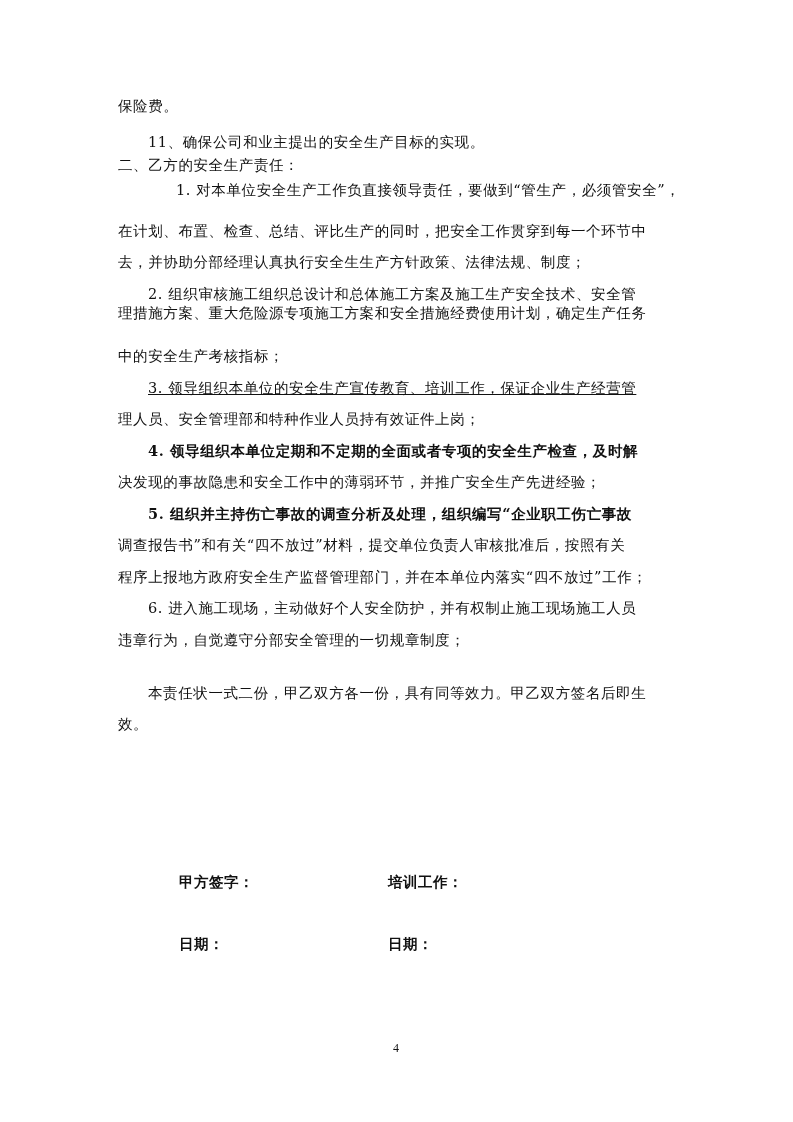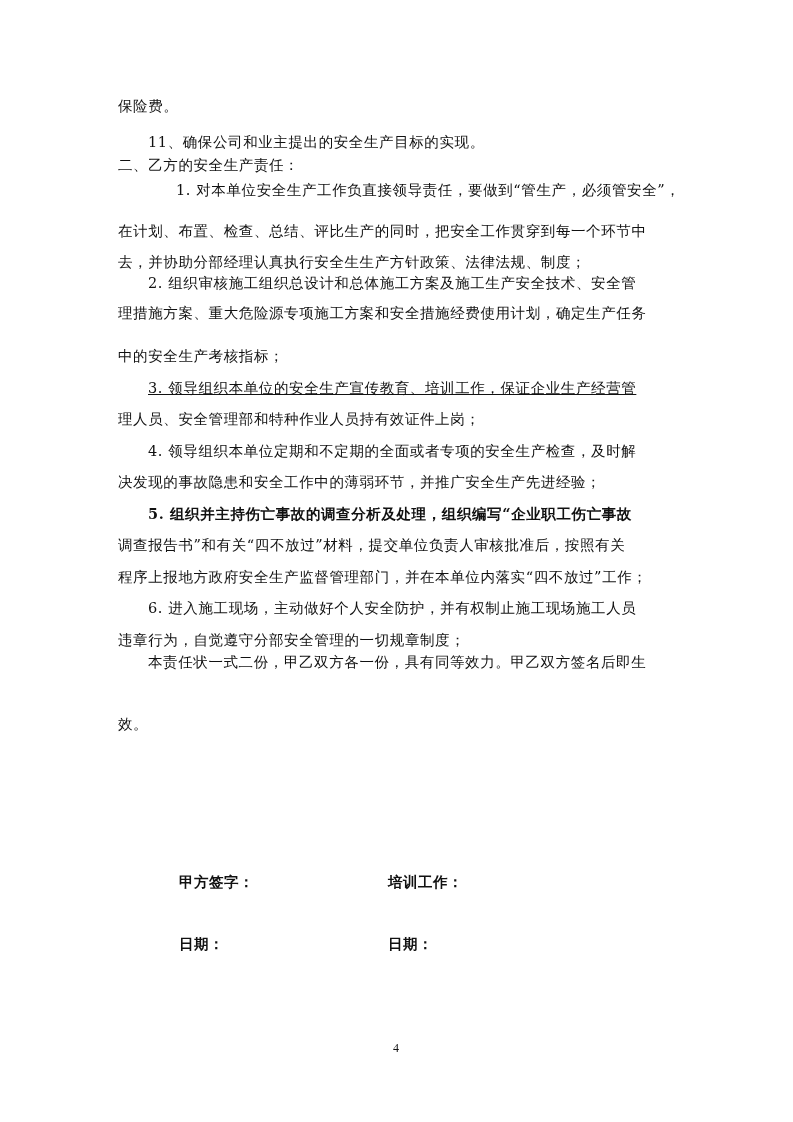--- a/index.html
+++ b/index.html
@@ -13,33 +13,33 @@
 </head>
 <body>
 
 <div id="doc">
     <div class="line" style="top: 96px;">保险费。</div>
     <div class="line indent" style="top: 132px;">11、确保公司和业主提出的安全生产目标的实现。</div>
     <div class="line" style="top: 155px;">二、乙方的安全生产责任：</div>
     <div class="line indent" style="top: 180px; margin-left: 28px;">1. 对本单位安全生产工作负直接领导责任，要做到“管生产，必须管安全”，</div>
     <div class="line" style="top: 221px;">在计划、布置、检查、总结、评比生产的同时，把安全工作贯穿到每一个环节中</div>
     <div class="line" style="top: 252px;">去，并协助分部经理认真执行安全生生产方针政策、法律法规、制度；</div>
-    <div class="line indent" style="top: 273px;">2. 组织审核施工组织总设计和总体施工方案及施工生产安全技术、安全管</div>
+    <div class="line indent" style="top: 284px;">2. 组织审核施工组织总设计和总体施工方案及施工生产安全技术、安全管</div>
     <div class="line" style="top: 303px;">理措施方案、重大危险源专项施工方案和安全措施经费使用计划，确定生产任务</div>
     <div class="line" style="top: 346px;">中的安全生产考核指标；</div>
     <div class="line indent" style="top: 378px; text-decoration: underline;">3. 领导组织本单位的安全生产宣传教育、培训工作，保证企业生产经营管</div>
     <div class="line" style="top: 409px; text-align: right;">理人员、安全管理部和特种作业人员持有效证件上岗；</div>
-    <div class="line indent" style="top: 441px;">4. 领导组织本单位定期和不定期的全面或者专项的安全生产检查，及时解</div>
+    <div class="line indent" style="top: 441px; font-weight: bold;">4. 领导组织本单位定期和不定期的全面或者专项的安全生产检查，及时解</div>
     <div class="line" style="top: 472px;">决发现的事故隐患和安全工作中的薄弱环节，并推广安全生产先进经验；</div>
     <div class="line indent" style="top: 504px; font-weight: bold;">5. 组织并主持伤亡事故的调查分析及处理，组织编写“企业职工伤亡事故</div>
     <div class="line" style="top: 535px;">调查报告书”和有关“四不放过”材料，提交单位负责人审核批准后，按照有关</div>
     <div class="line" style="top: 567px;">程序上报地方政府安全生产监督管理部门，并在本单位内落实“四不放过”工作；</div>
     <div class="line indent" style="top: 598px;">6. 进入施工现场，主动做好个人安全防护，并有权制止施工现场施工人员</div>
     <div class="line" style="top: 630px;">违章行为，自觉遵守分部安全管理的一切规章制度；</div>
-    <div class="line indent" style="top: 652px;">本责任状一式二份，甲乙双方各一份，具有同等效力。甲乙双方签名后即生</div>
+    <div class="line indent" style="top: 683px;">本责任状一式二份，甲乙双方各一份，具有同等效力。甲乙双方签名后即生</div>
     <div class="line" style="top: 714px;">效。</div>
   </div>
 
 <div class="sig" style="left:148px; top:873px;">甲方签字：</div>
 <div class="sig" style="left:357px; top:873px;">培训工作：</div>
 <div class="sig" style="left:148px; top:935px;">日期：</div>
 <div class="sig" style="left:357px; top:935px;">日期：</div>
 
 <div class="pnum">4</div>
 

